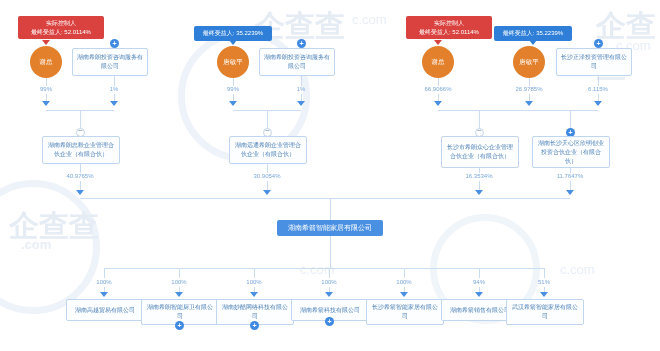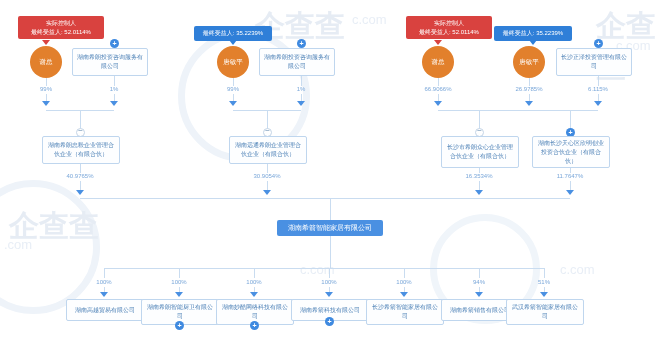--- a/index.html
+++ b/index.html
@@ -67,21 +67,21 @@
 </head>
 <body>
 
 <div id="stage">
 
   <div class="wm-ring" style="left:-34px;top:180px;width:120px;height:120px;"></div>
   <div class="wm-ring" style="left:178px;top:30px;width:118px;height:118px;"></div>
   <div class="wm-txt" style="left:9px;top:206px;">企查查</div>
   <div class="wm-txt" style="left:596px;top:6px;">企查查</div>
   <div class="wm-txt" style="left:255px;top:6px;">企查查</div>
-  <div class="wm-small" style="left:4px;top:237px;">.com</div>
+  <div class="wm-small" style="left:21px;top:237px;font-weight:bold;">.com</div>
   <div class="wm-small" style="left:352px;top:12px;">c.com</div>
   <div class="wm-small" style="left:616px;top:38px;">c.com</div>
   <div class="wm-small" style="left:560px;top:262px;">c.com</div>
   <div class="wm-small" style="left:300px;top:262px;">c.com</div>
   <div class="wm-ring" style="left:430px;top:214px;width:96px;height:96px;border-color:#f0f5fa;"></div>
 
   <div class="badge red" style="left:18px;top:16px;width:86px;box-sizing:border-box;">
     <span class="b1">实际控制人</span>
     <span class="b2">最终受益人: 52.0114%</span>
   </div>

